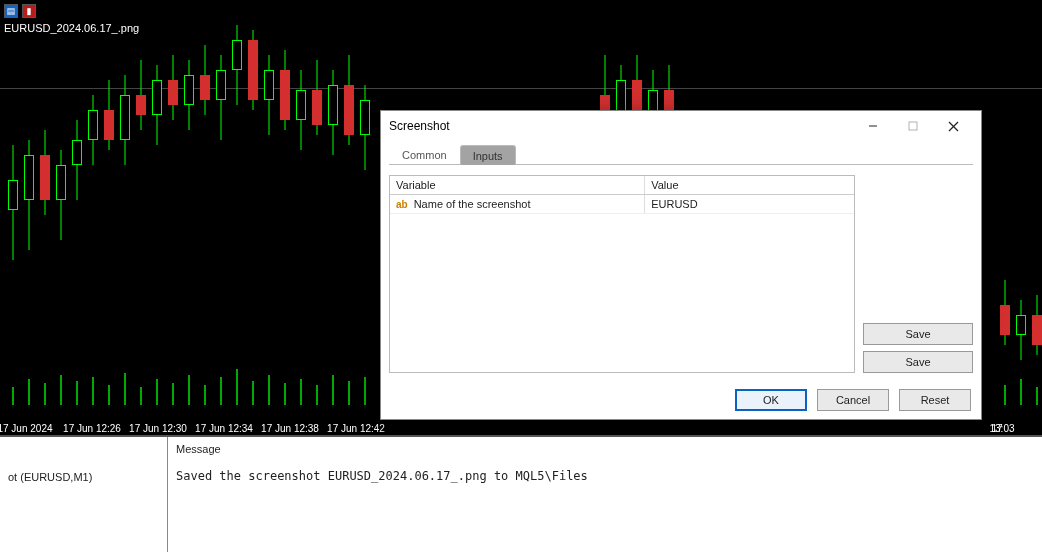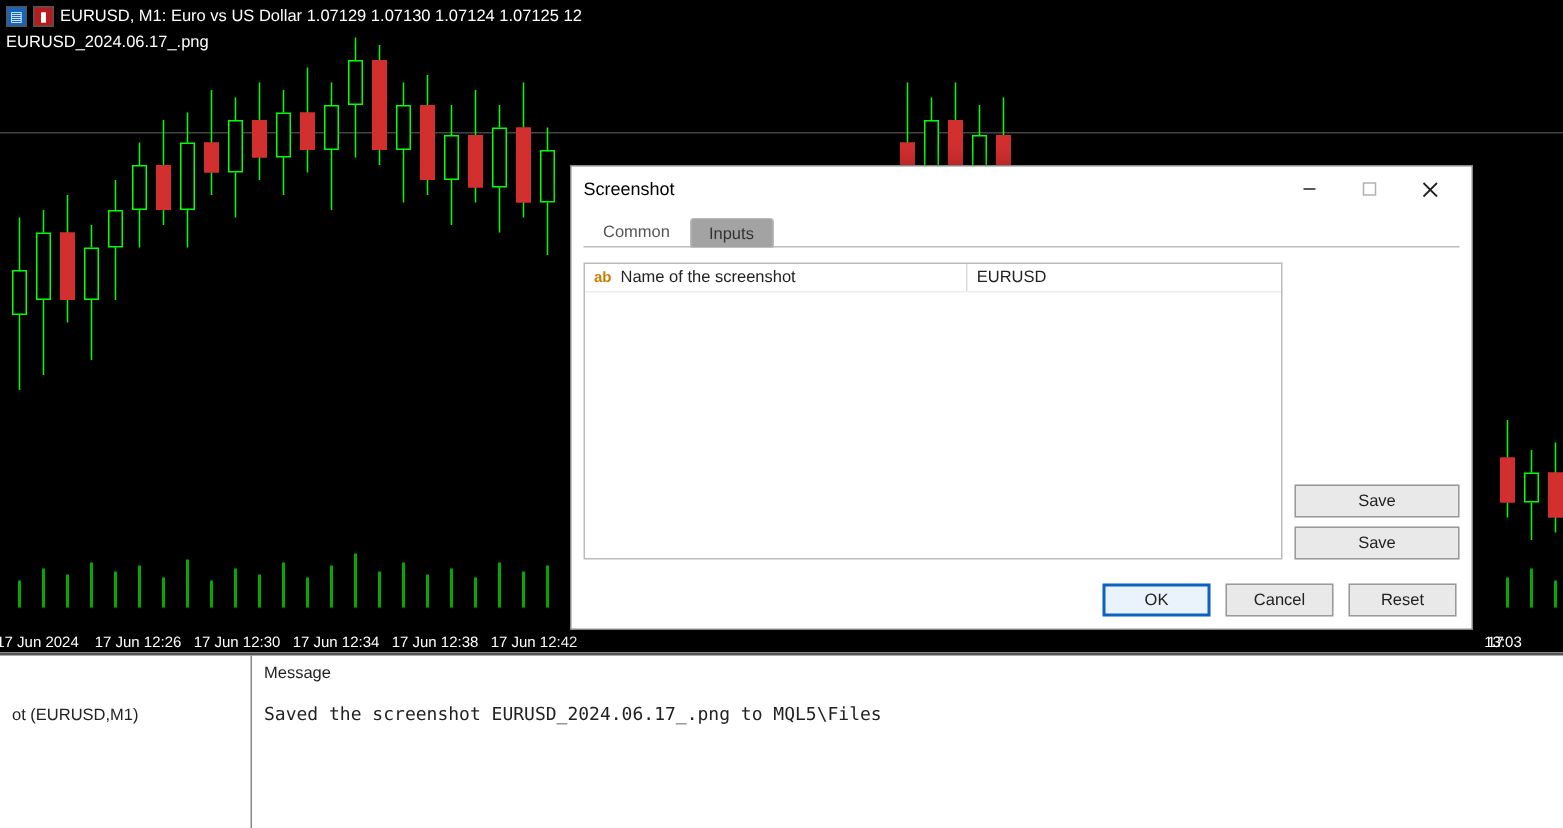--- a/index.html
+++ b/index.html
@@ -170,21 +170,20 @@
     font-size:11px; color:#222; margin-top:14px;
   }
 </style>
 </head>
 <body>
 
 <div class="chart">
   <div class="chart-title">
     <span class="title-icon">▤</span>
     <span class="title-icon red">▮</span>
-    <span>EURUSD, M1:  Euro vs US Dollar  1.07129 1.07130 1.07124 1.07125  12</span>
   </div>
   <div class="chart-subtitle">EURUSD_2024.06.17_.png</div>
 
   <div class="grid-line-h" style="top:88px"></div>
 
   <div class="candles" id="candles">
       <div class="candle" style="left: 8px;">
         <div class="wick" style="top: 145px; height: 115px;"></div>
         <div class="body up" style="top: 180px; height: 30px;"></div>
       </div>
@@ -370,20 +369,24 @@
         </svg>
     </div>
   </div>
   <div class="dialog-body">
     <div class="tabs">
       <div class="tab">Common</div>
       <div class="tab active">Inputs</div>
     </div>
     <div class="content-row">
       <div class="var-table">
+        <div class="var-head">
+          <div class="col variable">Variable</div>
+          <div class="col value">Value</div>
+        </div>
         <div class="var-row">
           <div class="col variable">
             <span class="ab">ab</span><span>Name of the screenshot</span>
           </div>
           <div class="col value">EURUSD</div>
         </div>
       </div>
       <div class="side-btns">
         <div class="btn">Save</div>
         <div class="btn">Save</div>

